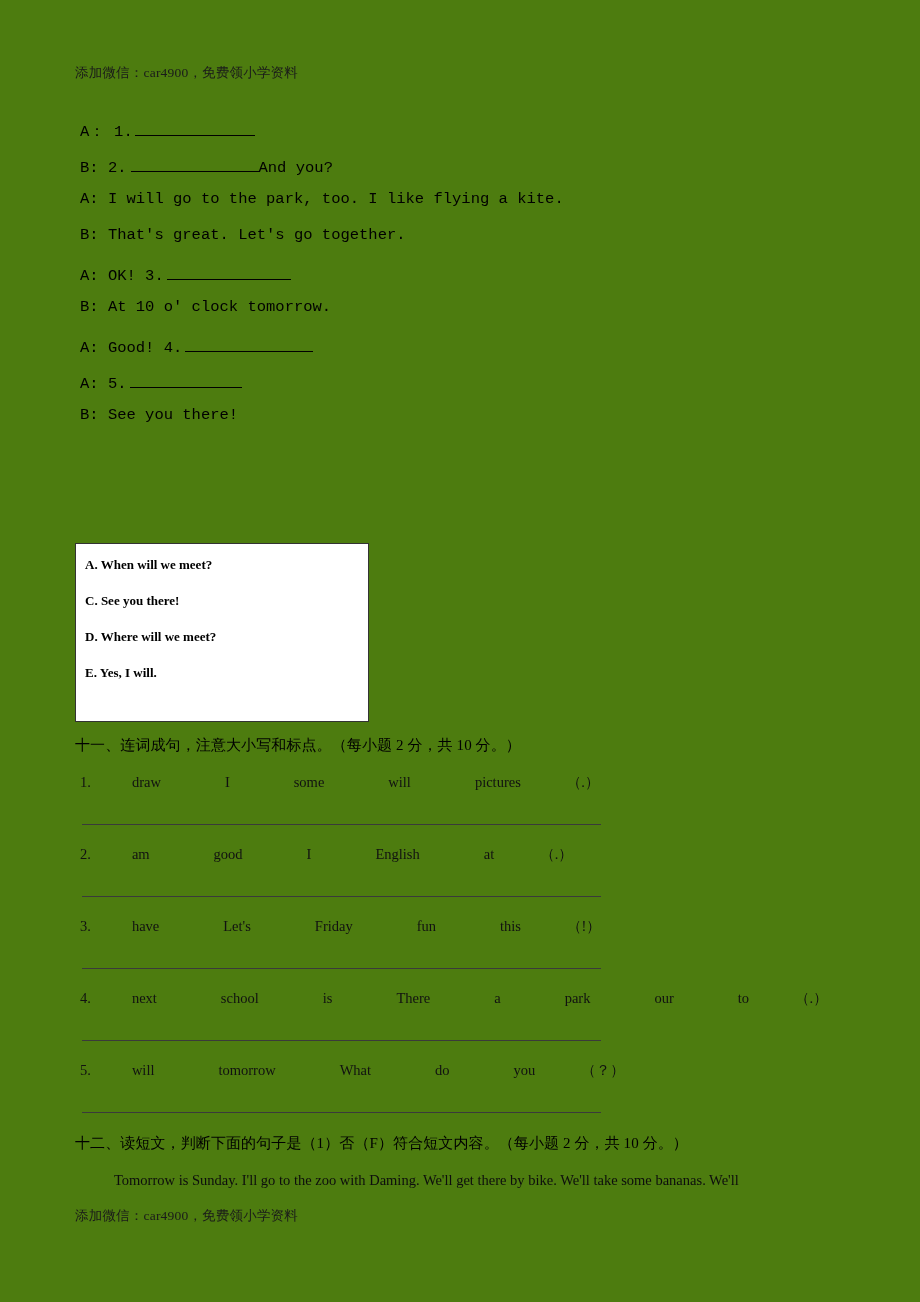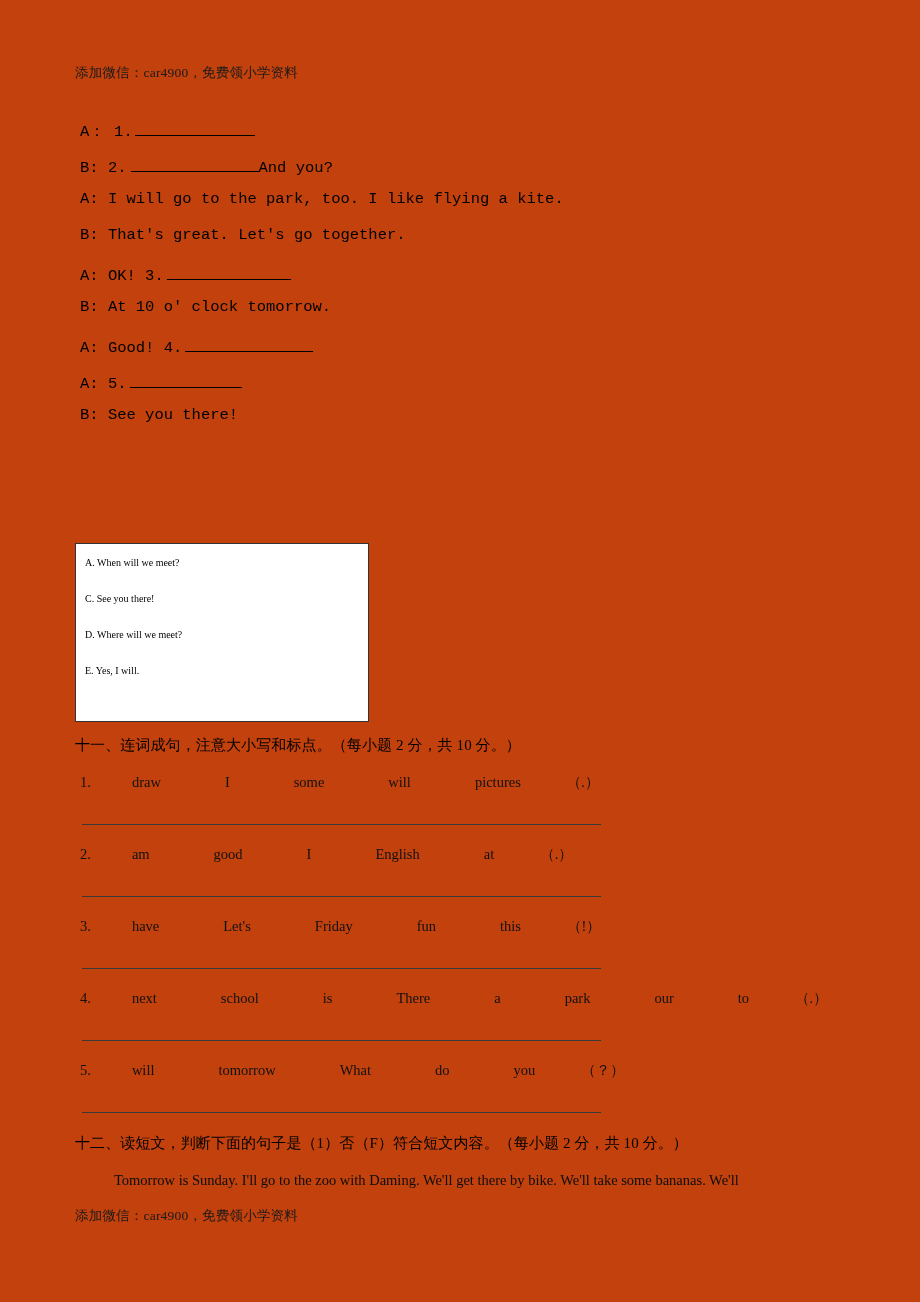--- a/index.html
+++ b/index.html
@@ -14,21 +14,21 @@
     position: relative;
     font-family: "Liberation Serif", "DejaVu Serif", serif;
     color: #000000;
     overflow: hidden;
   }
   .page {
     position: absolute;
     left: 0; top: 0;
     width: 920px;
     height: 1302px;
-    background: #c2410c;
+    background: #4d7c0f;
   }
   .watermark {
     position: absolute;
     left: 75px;
     font-size: 13.5px;
     line-height: 1.3;
     color: #1a1a1a;
     letter-spacing: 0.2px;
     white-space: nowrap;
   }
@@ -66,25 +66,26 @@
     position: absolute;
     left: 75px;
     top: 543px;
     width: 294px;
     height: 179px;
     border: 1px solid #333;
     box-sizing: border-box;
     background: #fff;
   }
   .options-box .opt {
-    font-size: 10px;
+    font-size: 13px;
     line-height: 1;
     height: 36px;
     padding-left: 9px;
     white-space: nowrap;
+    font-weight: bold;
   }
   .options-box .opt:first-child { padding-top: 14px; }
 
   .section-head {
     position: absolute;
     left: 75px;
     font-size: 15px;
     line-height: 1.1;
     white-space: nowrap;
     letter-spacing: 0.1px;

